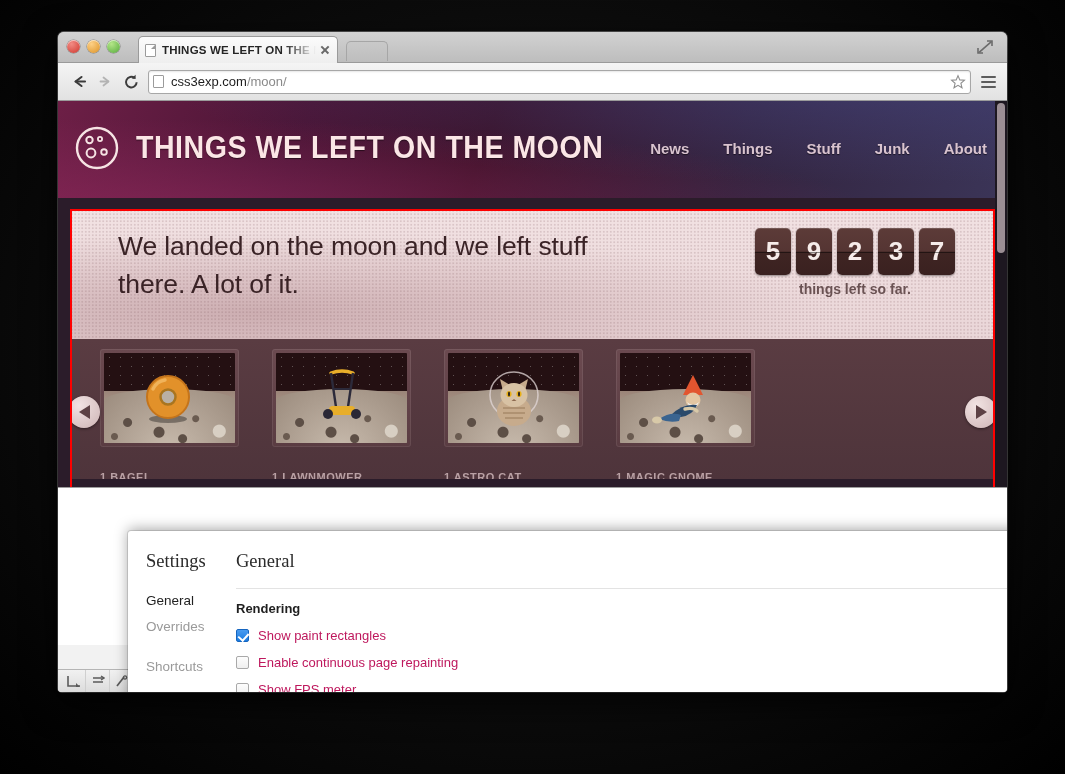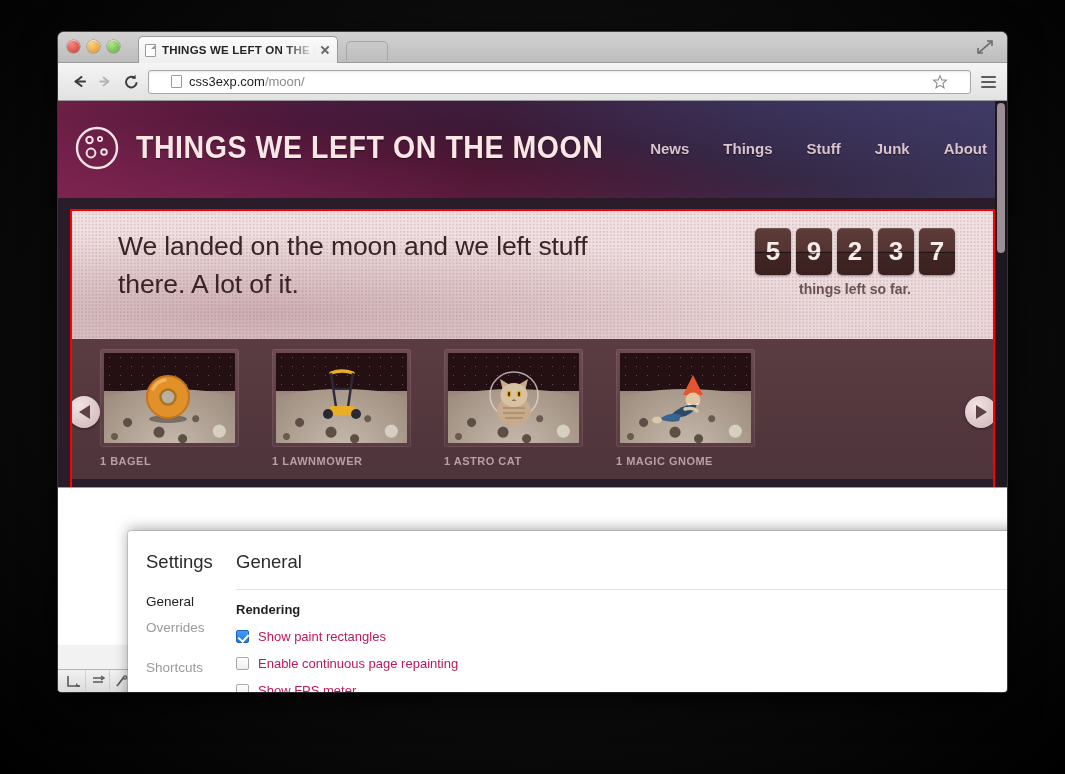--- a/index.html
+++ b/index.html
@@ -88,21 +88,21 @@
     position:relative; height:38px;
     background:linear-gradient(#f4f4f4,#e2e2e2);
     border-bottom:1px solid #9b9b9b;
     display:flex; align-items:center; padding:0 8px;
   }
   .navbtn { width:26px; height:26px; display:flex; align-items:center; justify-content:center; }
   .navbtn svg{ display:block; }
   .omnibox {
     flex:1; height:24px; margin:0 6px 0 4px;
     background:#fff; border:1px solid #a7a7a7; border-radius:3px;
-    display:flex; align-items:center; padding:0 22px;
+    display:flex; align-items:center; padding:0 4px;
     box-shadow: inset 0 1px 2px rgba(0,0,0,.10);
   }
   .omni-favicon{
     width:11px;height:13px;margin-right:7px;flex:0 0 11px;
     background:#fff;border:1px solid #9b9b9b;border-radius:1px;position:relative;
   }
   .omni-text{ font-size:13px; color:#8a8a8a; white-space:nowrap; }
   .omni-text b{ color:#1d1d1d; font-weight:normal; }
   .omni-star{ margin-left:auto; width:16px;height:16px; }
   .menu-btn{ width:22px; height:26px; display:flex; flex-direction:column; justify-content:center; gap:3px; align-items:center; }
@@ -211,21 +211,21 @@
       radial-gradient(circle at 42% 80%, #5d4f46 0 5px, transparent 6px),
       radial-gradient(circle at 70% 55%, #6a5b50 0 3px, transparent 4px),
       radial-gradient(circle at 88% 78%, #d8cfc3 0 6px, transparent 7px),
       radial-gradient(circle at 60% 92%, #5d4f46 0 4px, transparent 5px),
       radial-gradient(circle at 8% 88%, #6a5b50 0 3px, transparent 4px),
       radial-gradient(ellipse at 50% 120%, #c9bcae, #9a8a7c);
     border-radius:50% 50% 0 0 / 22% 22% 0 0;
   }
   .card-obj{ position:absolute; left:0; right:0; bottom:18%; height:64%; display:flex; align-items:flex-end; justify-content:center; }
   .card-label {
-    margin-top:8px; font-size:11px; font-weight:bold; color:#b9a0a4;
+    margin-top:24px; font-size:11px; font-weight:bold; color:#b9a0a4;
     letter-spacing:.5px; white-space:nowrap;
   }
   .arrow {
     position:absolute; top:57px; width:32px; height:32px; border-radius:50%;
     background:radial-gradient(circle at 35% 30%, #f2e3e3, #cdb4b5);
     box-shadow:0 1px 3px rgba(0,0,0,.45);
     display:flex; align-items:center; justify-content:center; z-index:4;
   }
   .arrow.left { left:-2px; }
   .arrow.right{ right:-2px; }
@@ -304,21 +304,21 @@
   .sw{ width:11px; height:11px; border-radius:2px; display:inline-block; }
   .frames{ margin-left:auto; margin-right:8px; font-size:11px; color:#4a4a4a; white-space:nowrap; }
 
   
   .settings{
     position:absolute; left:70px; top:499px; width:933px; height:182px;
     background:#fff; border-radius:3px 3px 0 0;
     box-shadow: 0 -2px 14px rgba(0,0,0,.35), 0 0 0 1px rgba(0,0,0,.12);
     z-index:20; overflow:hidden;
   }
-  .st-header{ display:flex; align-items:flex-start; padding:20px 0 0 0; }
+  .st-header{ display:flex; align-items:flex-start; padding:20px 0 0 0;font-family:Liberation Serif, serif; }
   .st-wordmark{
     width:108px; padding-left:18px;
     font-size:18.5px; color:#2b2b2b; font-weight:normal;
   }
   .st-pane-title{
     font-size:18.5px; color:#2b2b2b; margin-left:0;
   }
 
   .st-main{ display:flex; margin-top:16px; }
   .st-sidebar{ width:108px; padding-left:18px; }

